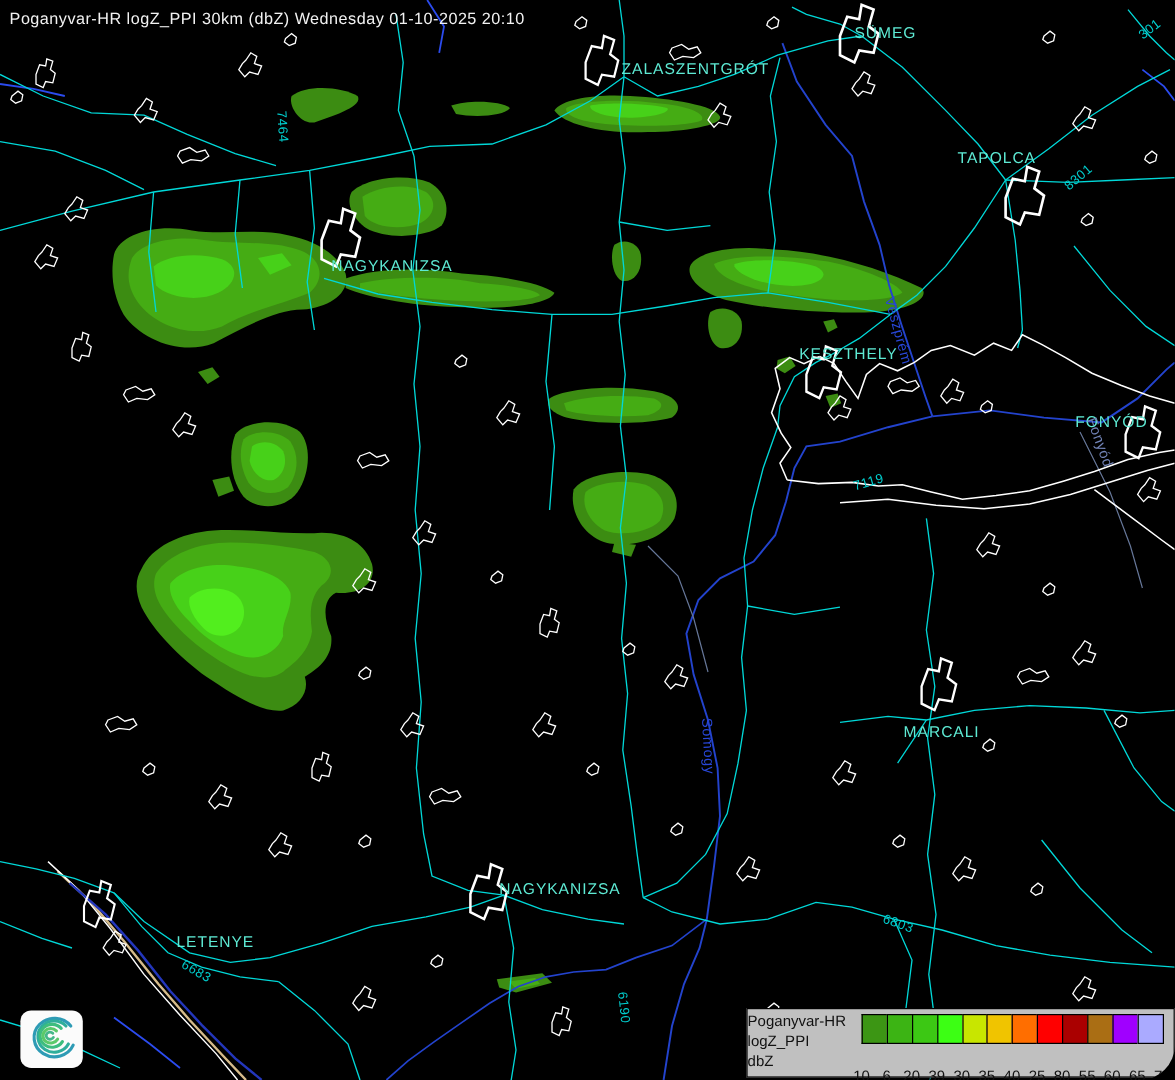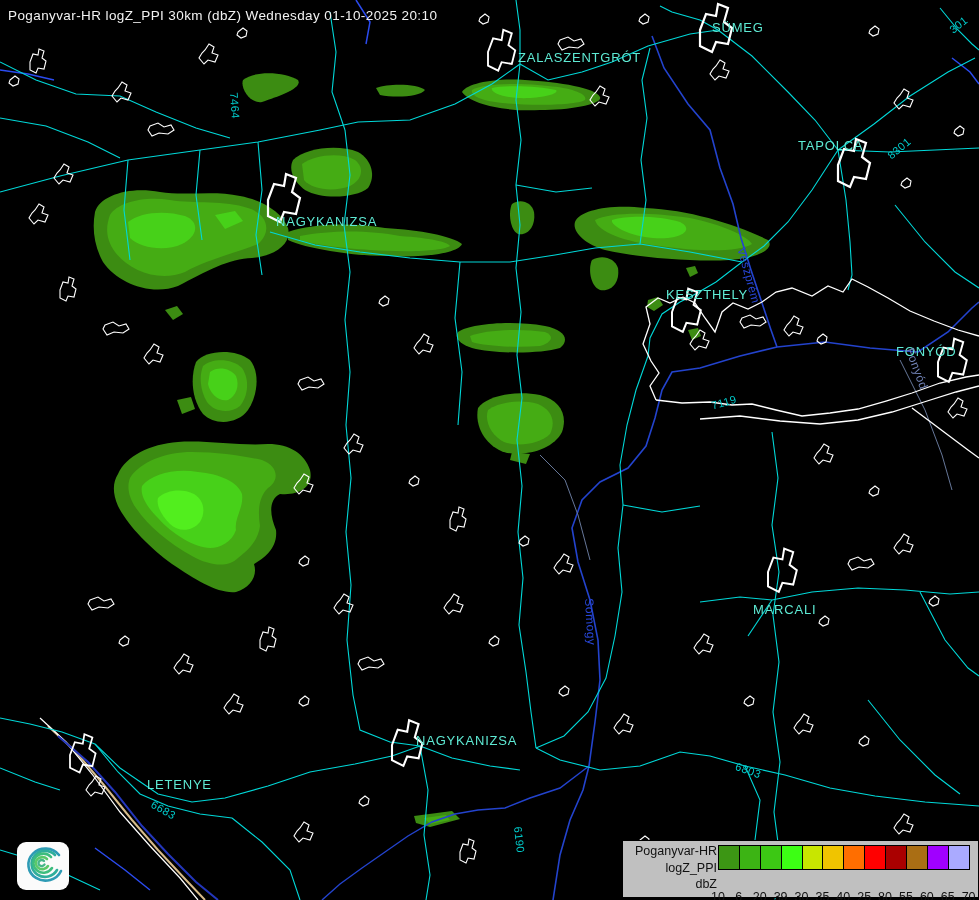--- a/index.html
+++ b/index.html
@@ -1,27 +1,27 @@
 <!DOCTYPE html>
 <html><head>
 <meta charset="utf-8">
 <style>
   html,body{margin:0;padding:0;background:#000;}
   #app{position:relative;width:979px;height:900px;background:#000;overflow:hidden;
-       font-family:"Liberation Sans", sans-serif;}
+       font-family:"Liberation Sans", sans-serif;border-radius:29px;}
   #map{position:absolute;left:0;top:0;}
   .lbl{position:absolute;white-space:nowrap;pointer-events:none;}
   .title{color:#f2f2f2;font-size:13.5px;letter-spacing:.4px;}
   .city{color:#5eead4;font-size:13px;letter-spacing:.8px;}
   .road-lbl{color:#00cccc;font-size:11px;letter-spacing:.5px;transform-origin:left top;}
   .county-lbl{color:#2847d8;font-size:12px;letter-spacing:.5px;transform-origin:left top;}
   .slate-lbl{color:#7284b8;font-size:12px;letter-spacing:.5px;transform-origin:left top;}
   .legend{position:absolute;left:622px;top:840px;width:355px;height:56px;
           background:#c0c0c0;border:1.5px solid #000;}
-  .legend-left{position:absolute;left:0;top:2px;width:94px;text-align:right;
+  .legend-left{position:absolute;left:0;top:2px;width:94px;text-align:left;
                color:#111;font-size:12.5px;line-height:16.5px;}
   .swatches{position:absolute;left:95px;top:4px;display:flex;height:23px;}
   .swatch{width:19.9px;height:23px;border-left:1px solid #000;border-top:1px solid #000;border-bottom:1px solid #000;}
   .swatch:last-child{border-right:1px solid #000;}
   .ticks{position:absolute;left:84.5px;top:31px;display:flex;margin-top:18px;}
   .tick{width:20.9px;text-align:center;color:#111;font-size:12.5px;}
   .logo{position:absolute;left:17px;top:842px;width:52px;height:48px;background:#fbfbfb;
         border-radius:9px;display:flex;align-items:center;justify-content:center;}
 </style>
 </head>
@@ -226,21 +226,21 @@
     <use href="#q3" transform="translate(460,852)"></use>
     <use href="#q4" transform="translate(560,690)"></use>
     <use href="#q1" transform="translate(620,720)"></use>
   </g>
 </svg>
 
 <div class="lbl title" style="left:8px;top:8px">Poganyvar-HR logZ_PPI 30km (dbZ) Wednesday 01-10-2025 20:10</div>
 
 <span class="lbl city" style="left:712px;top:20px">SÜMEG</span>
 <span class="lbl city" style="left:518px;top:50px">ZALASZENTGRÓT</span>
-<span class="lbl city" style="left:798px;top:138px">TAPOLCA</span>
+<span class="lbl city" style="left:798px;top:124px">TAPOLCA</span>
 <span class="lbl city" style="left:276px;top:214px">NAGYKANIZSA</span>
 <span class="lbl city" style="left:666px;top:287px">KESZTHELY</span>
 <span class="lbl city" style="left:896px;top:344px">FONYÓD</span>
 <span class="lbl city" style="left:753px;top:602px">MARCALI</span>
 <span class="lbl city" style="left:416px;top:733px">NAGYKANIZSA</span>
 <span class="lbl city" style="left:147px;top:777px">LETENYE</span>
 
 <span class="lbl road-lbl" style="left:885px;top:152px;transform:rotate(-40deg)">8301</span>
 <span class="lbl road-lbl" style="left:947px;top:26px;transform:rotate(-38deg)">301</span>
 <span class="lbl road-lbl" style="left:240px;top:92px;transform:rotate(86deg)">7464</span>

